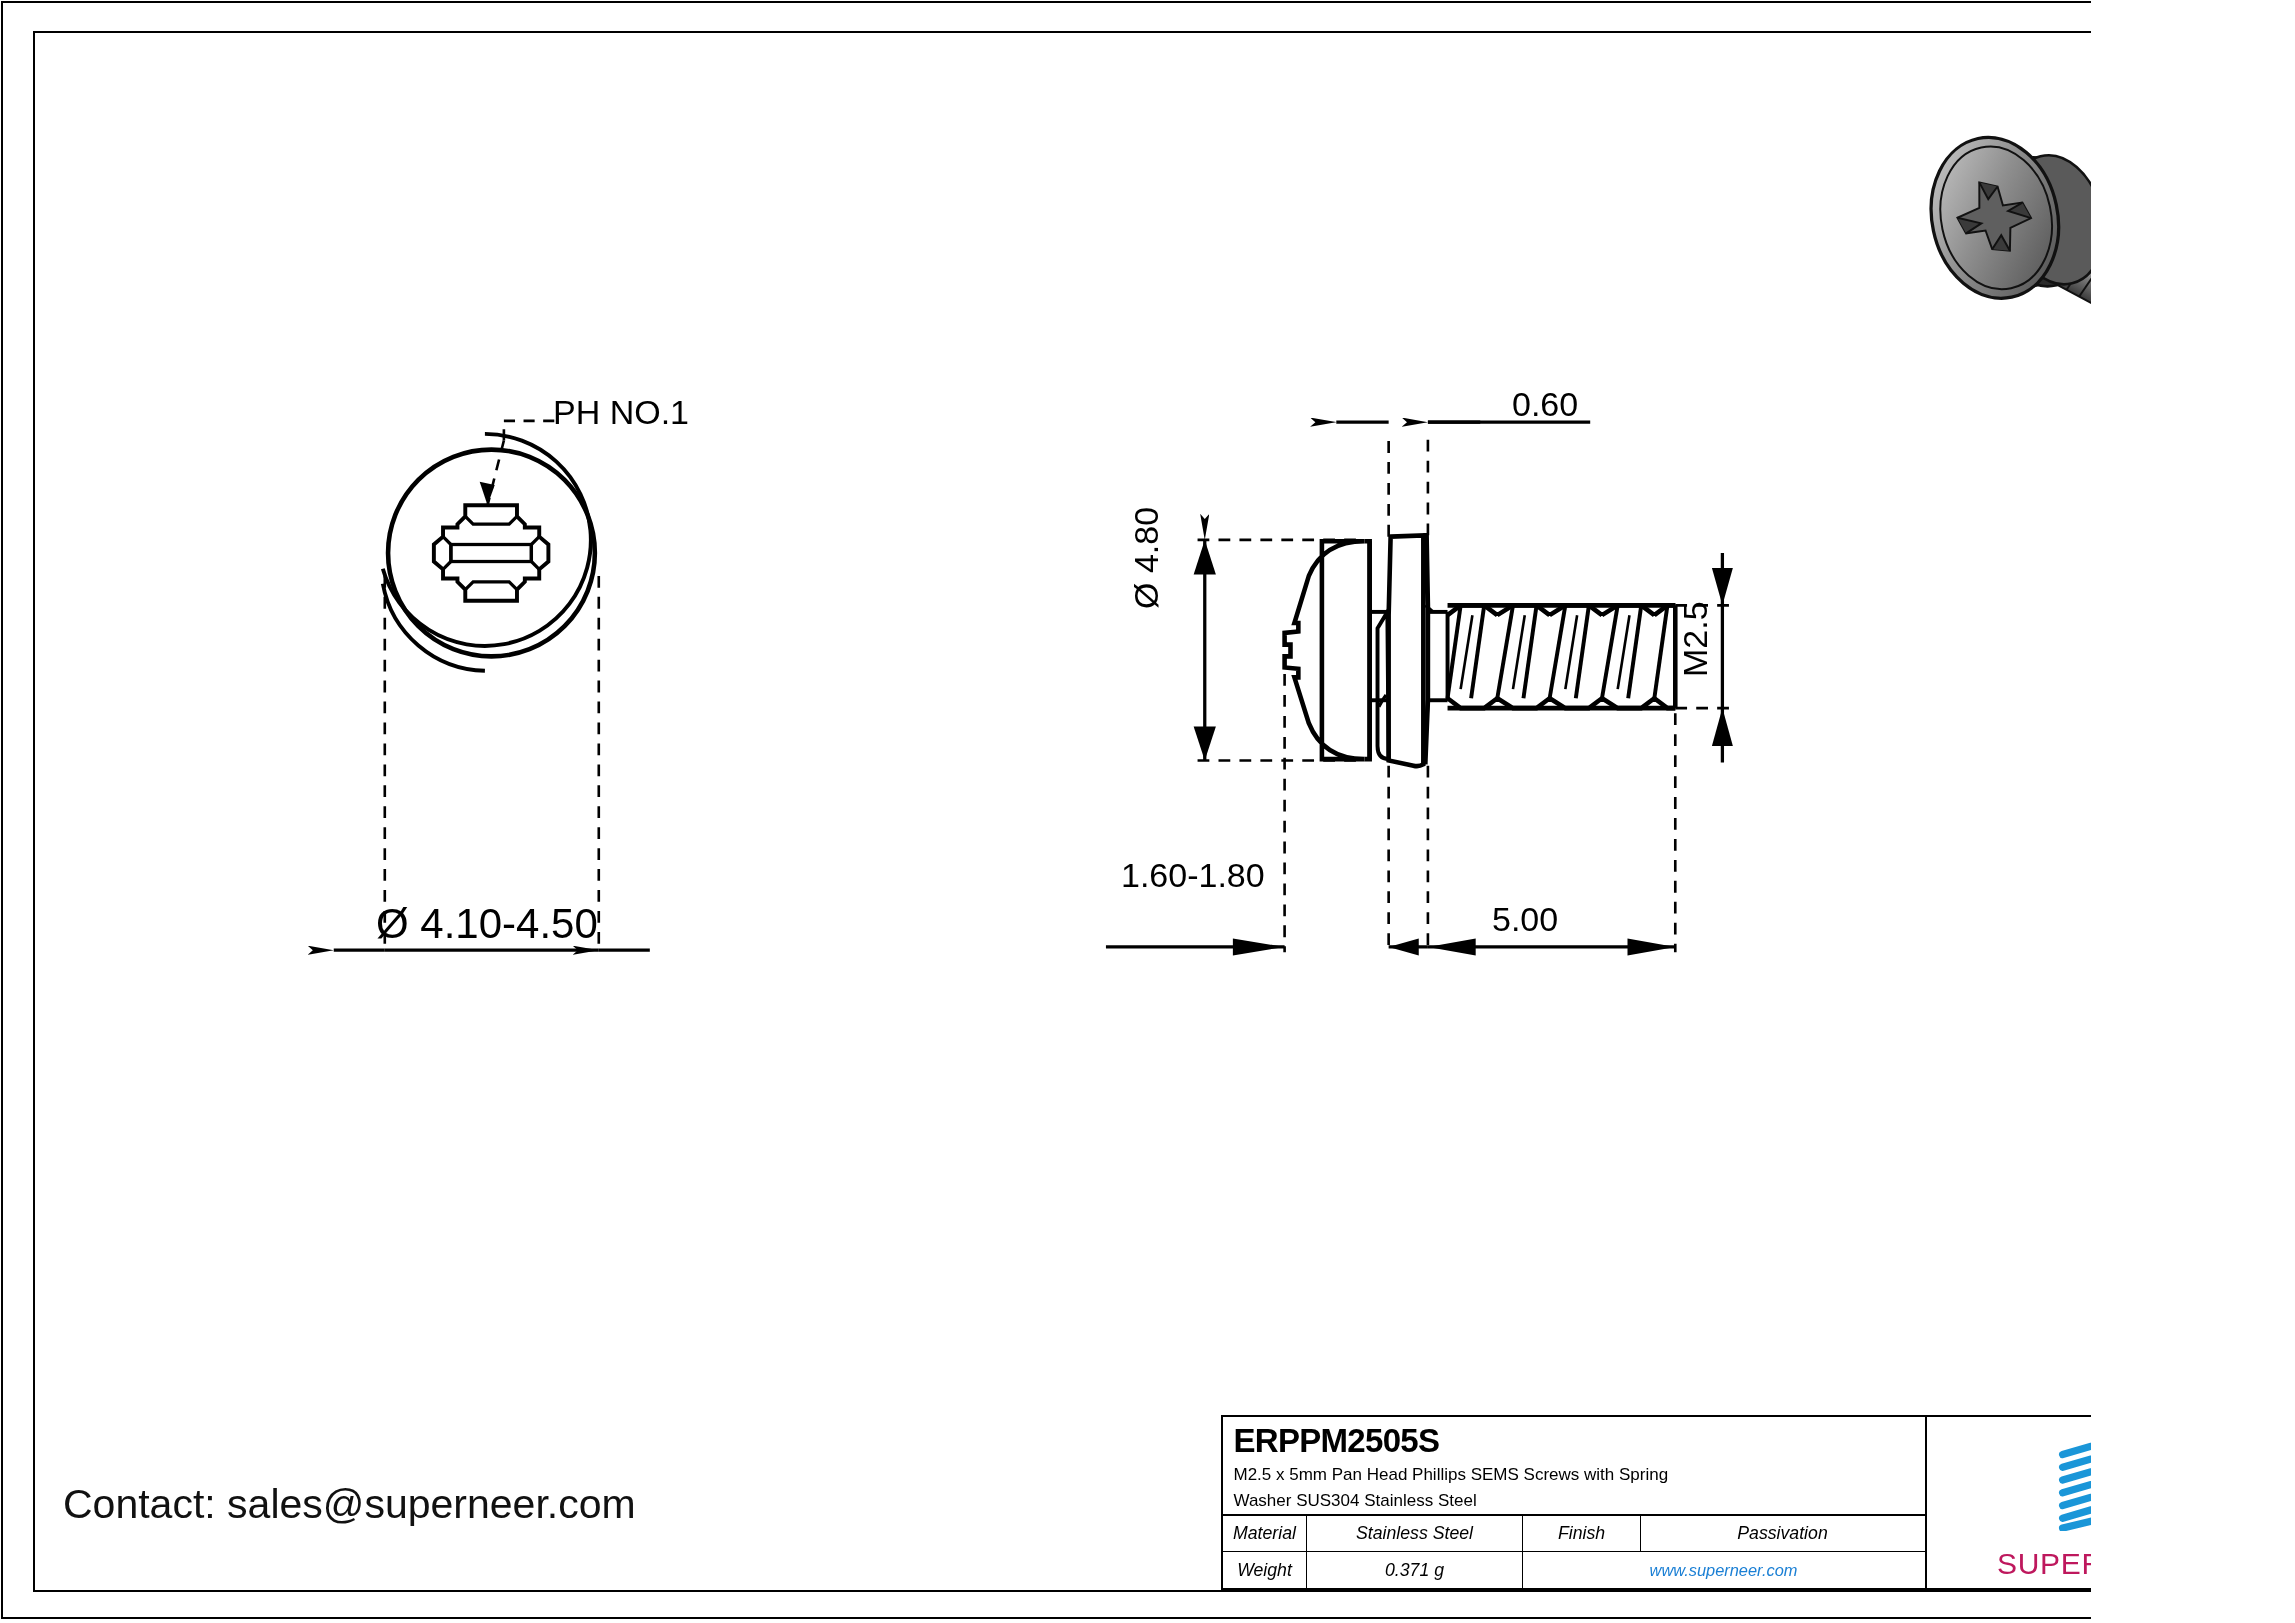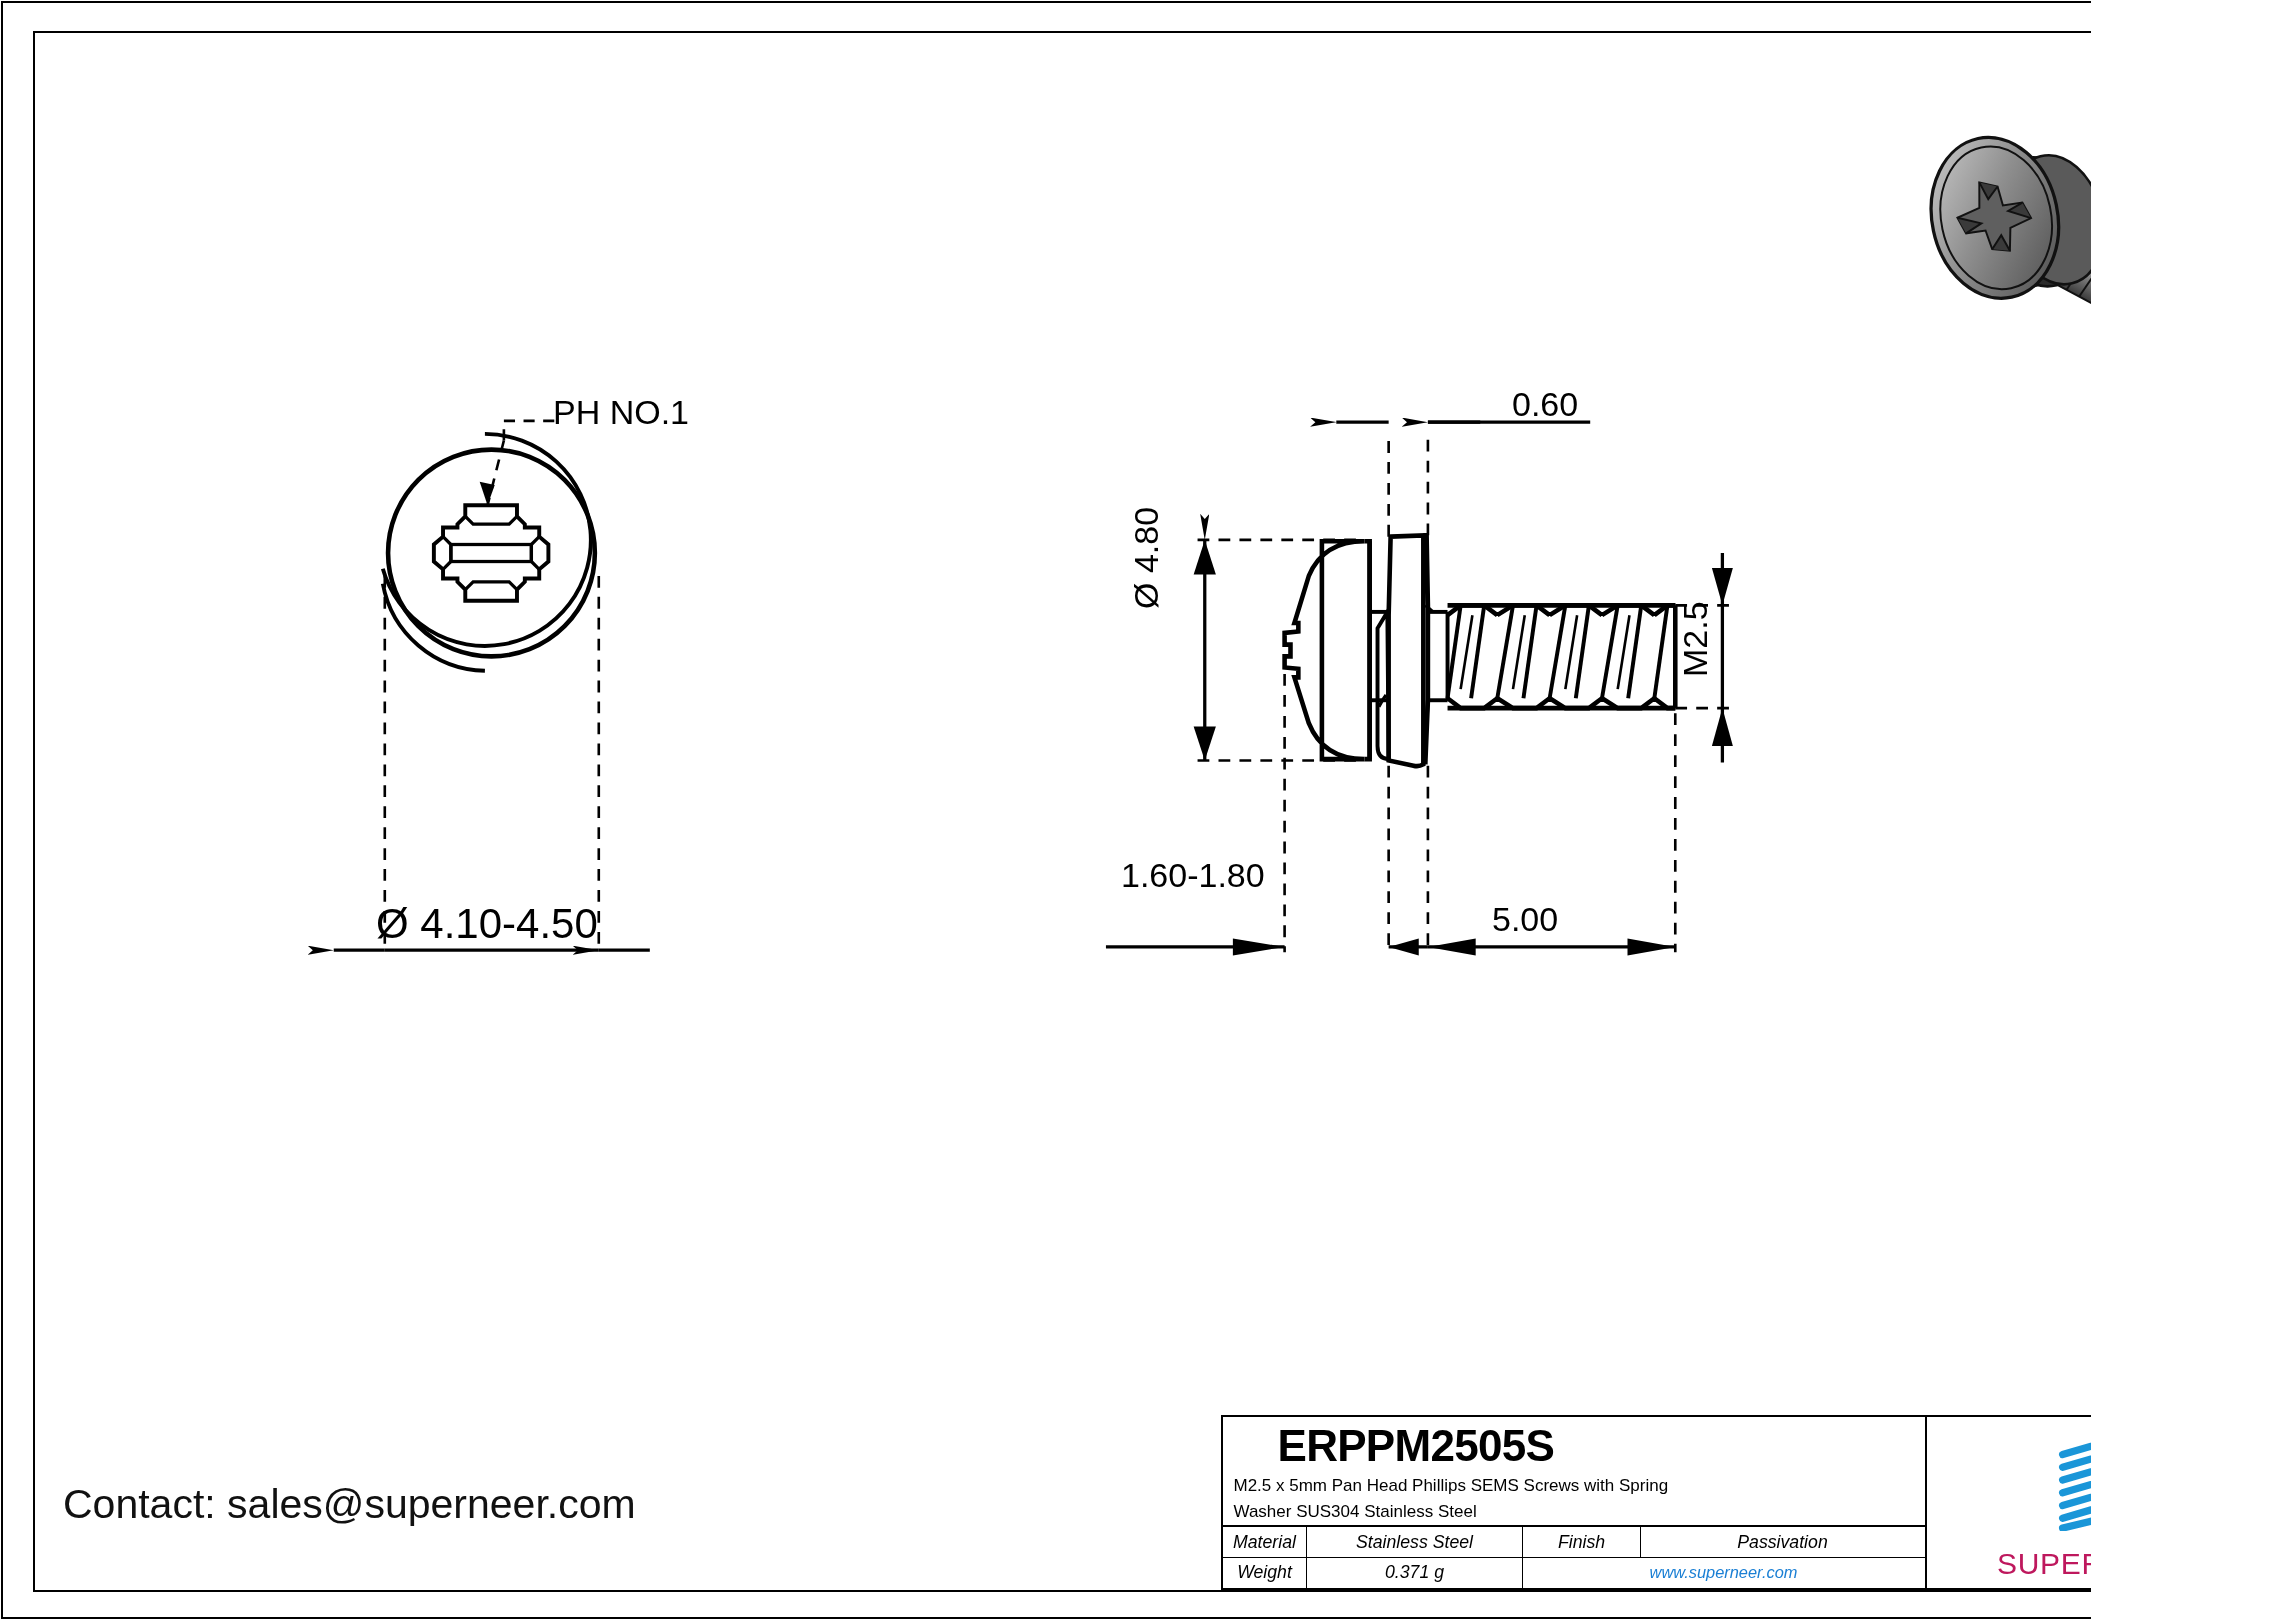--- a/index.html
+++ b/index.html
@@ -68,26 +68,25 @@
     border-right: 2px solid #000;
     box-sizing: border-box;
   }
   #tb-desc {
     flex: 0 0 98px;
     padding: 6.5px 0 0 10.5px;
     box-sizing: border-box;
     border-bottom: 2px solid #000;
   }
   #part-number {
-    font-size: 44px;
+    font-size: 33px;
     font-weight: bold;
     line-height: 1.0;
     letter-spacing: -0.7px;
     color: #000;
-    margin-left: 44px;
   }
   #part-desc {
     font-size: 17px;
     line-height: 1.55;
     margin-top: 5.2px;
     color: #000000;
   }
   #tb-table {
     flex: 1 1 auto;
     display: flex;

